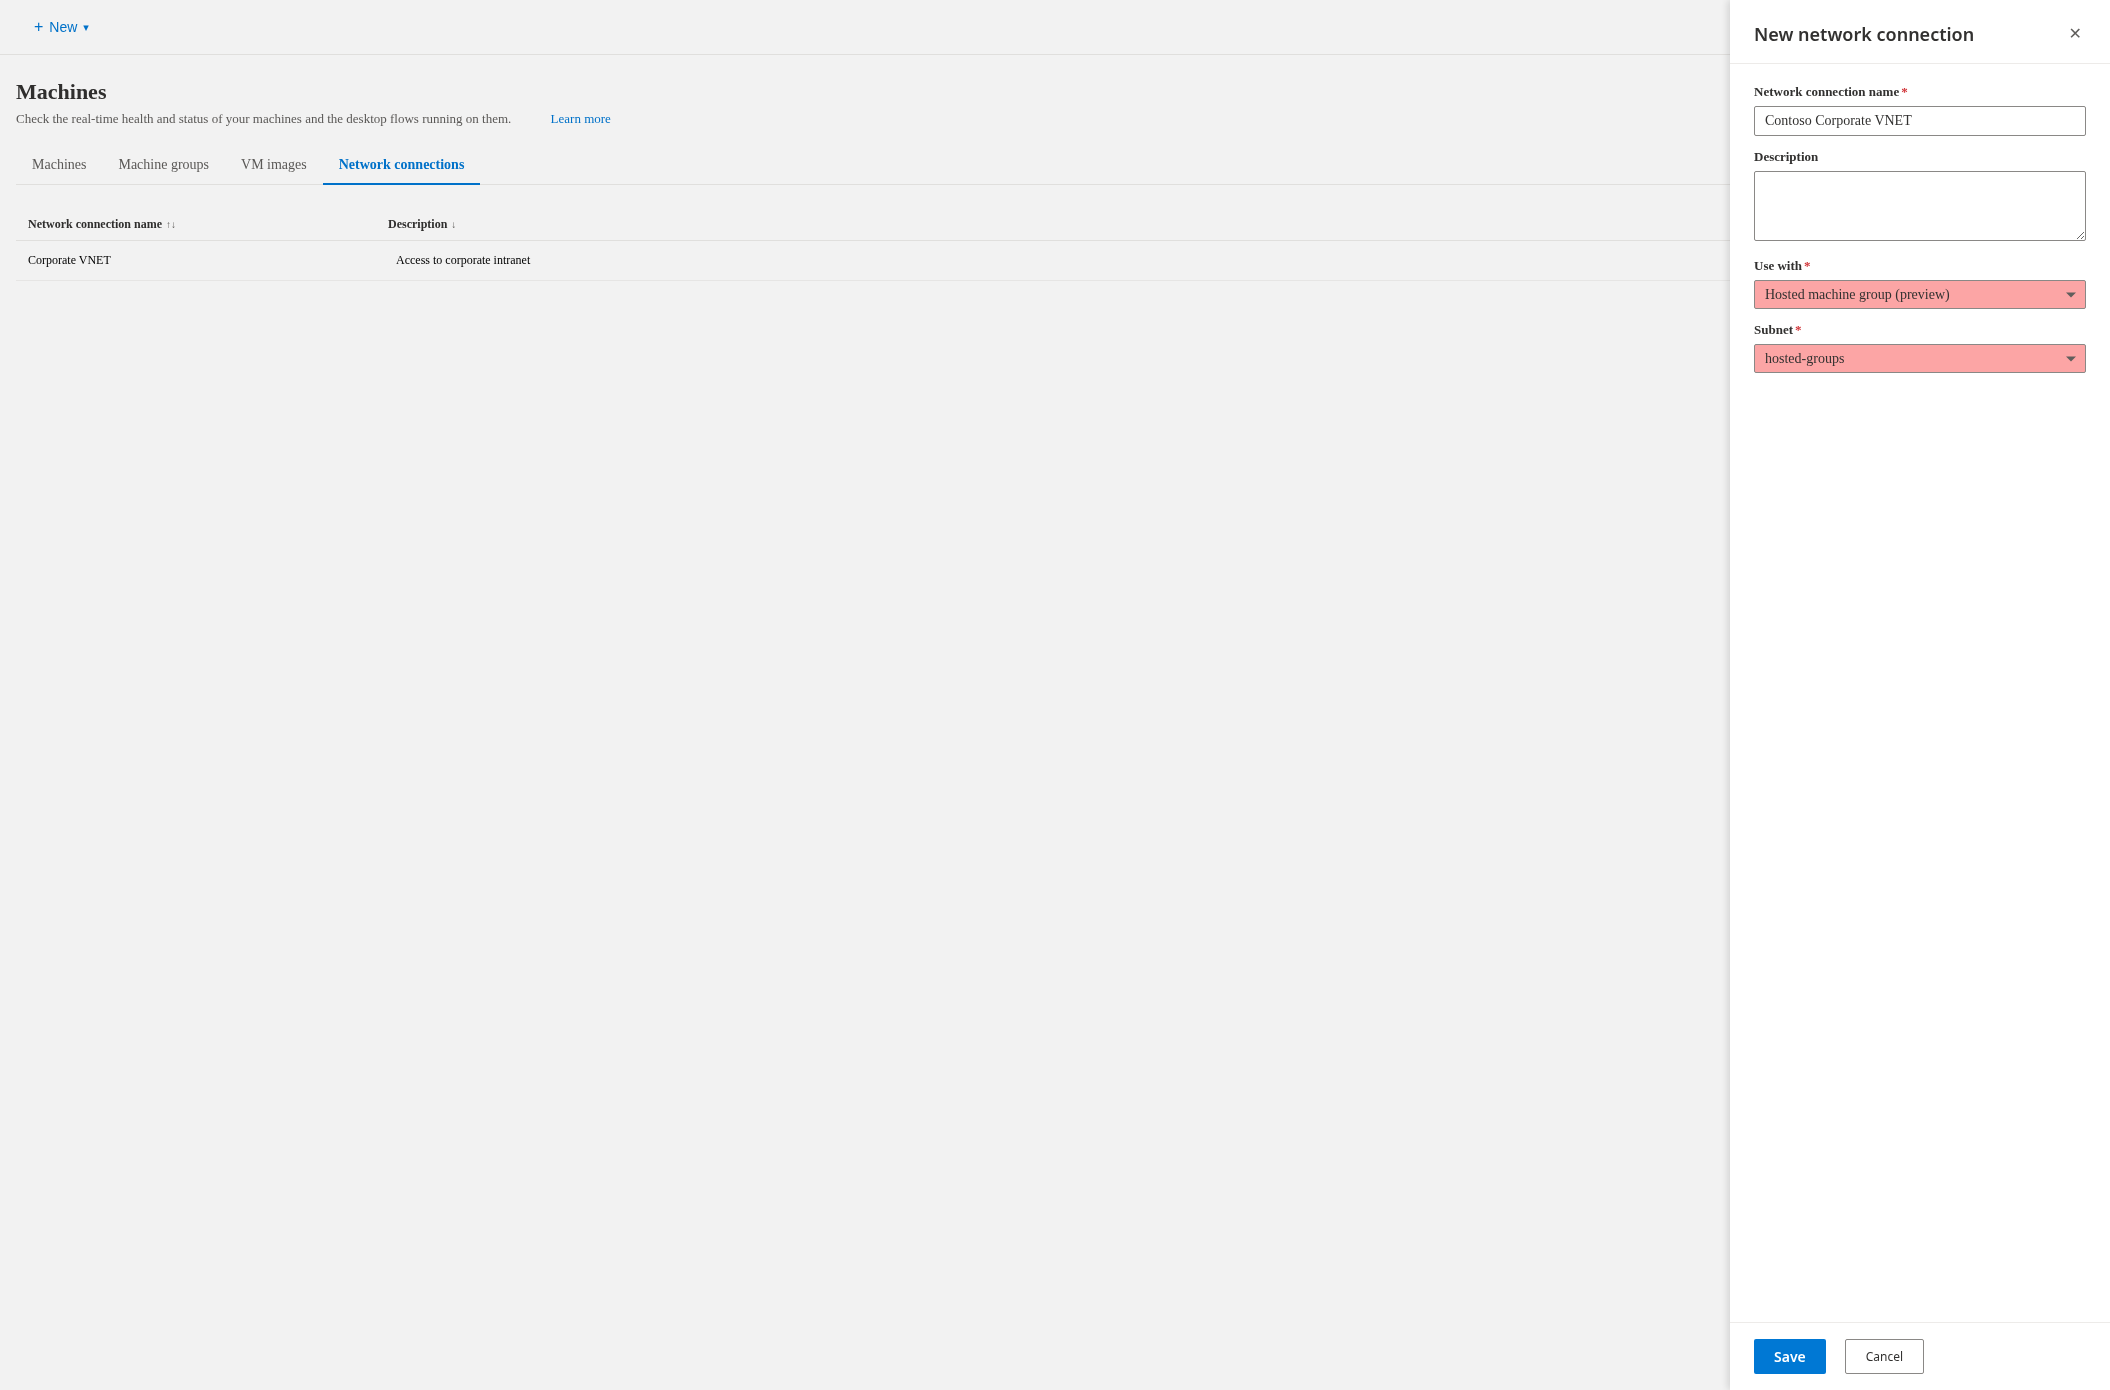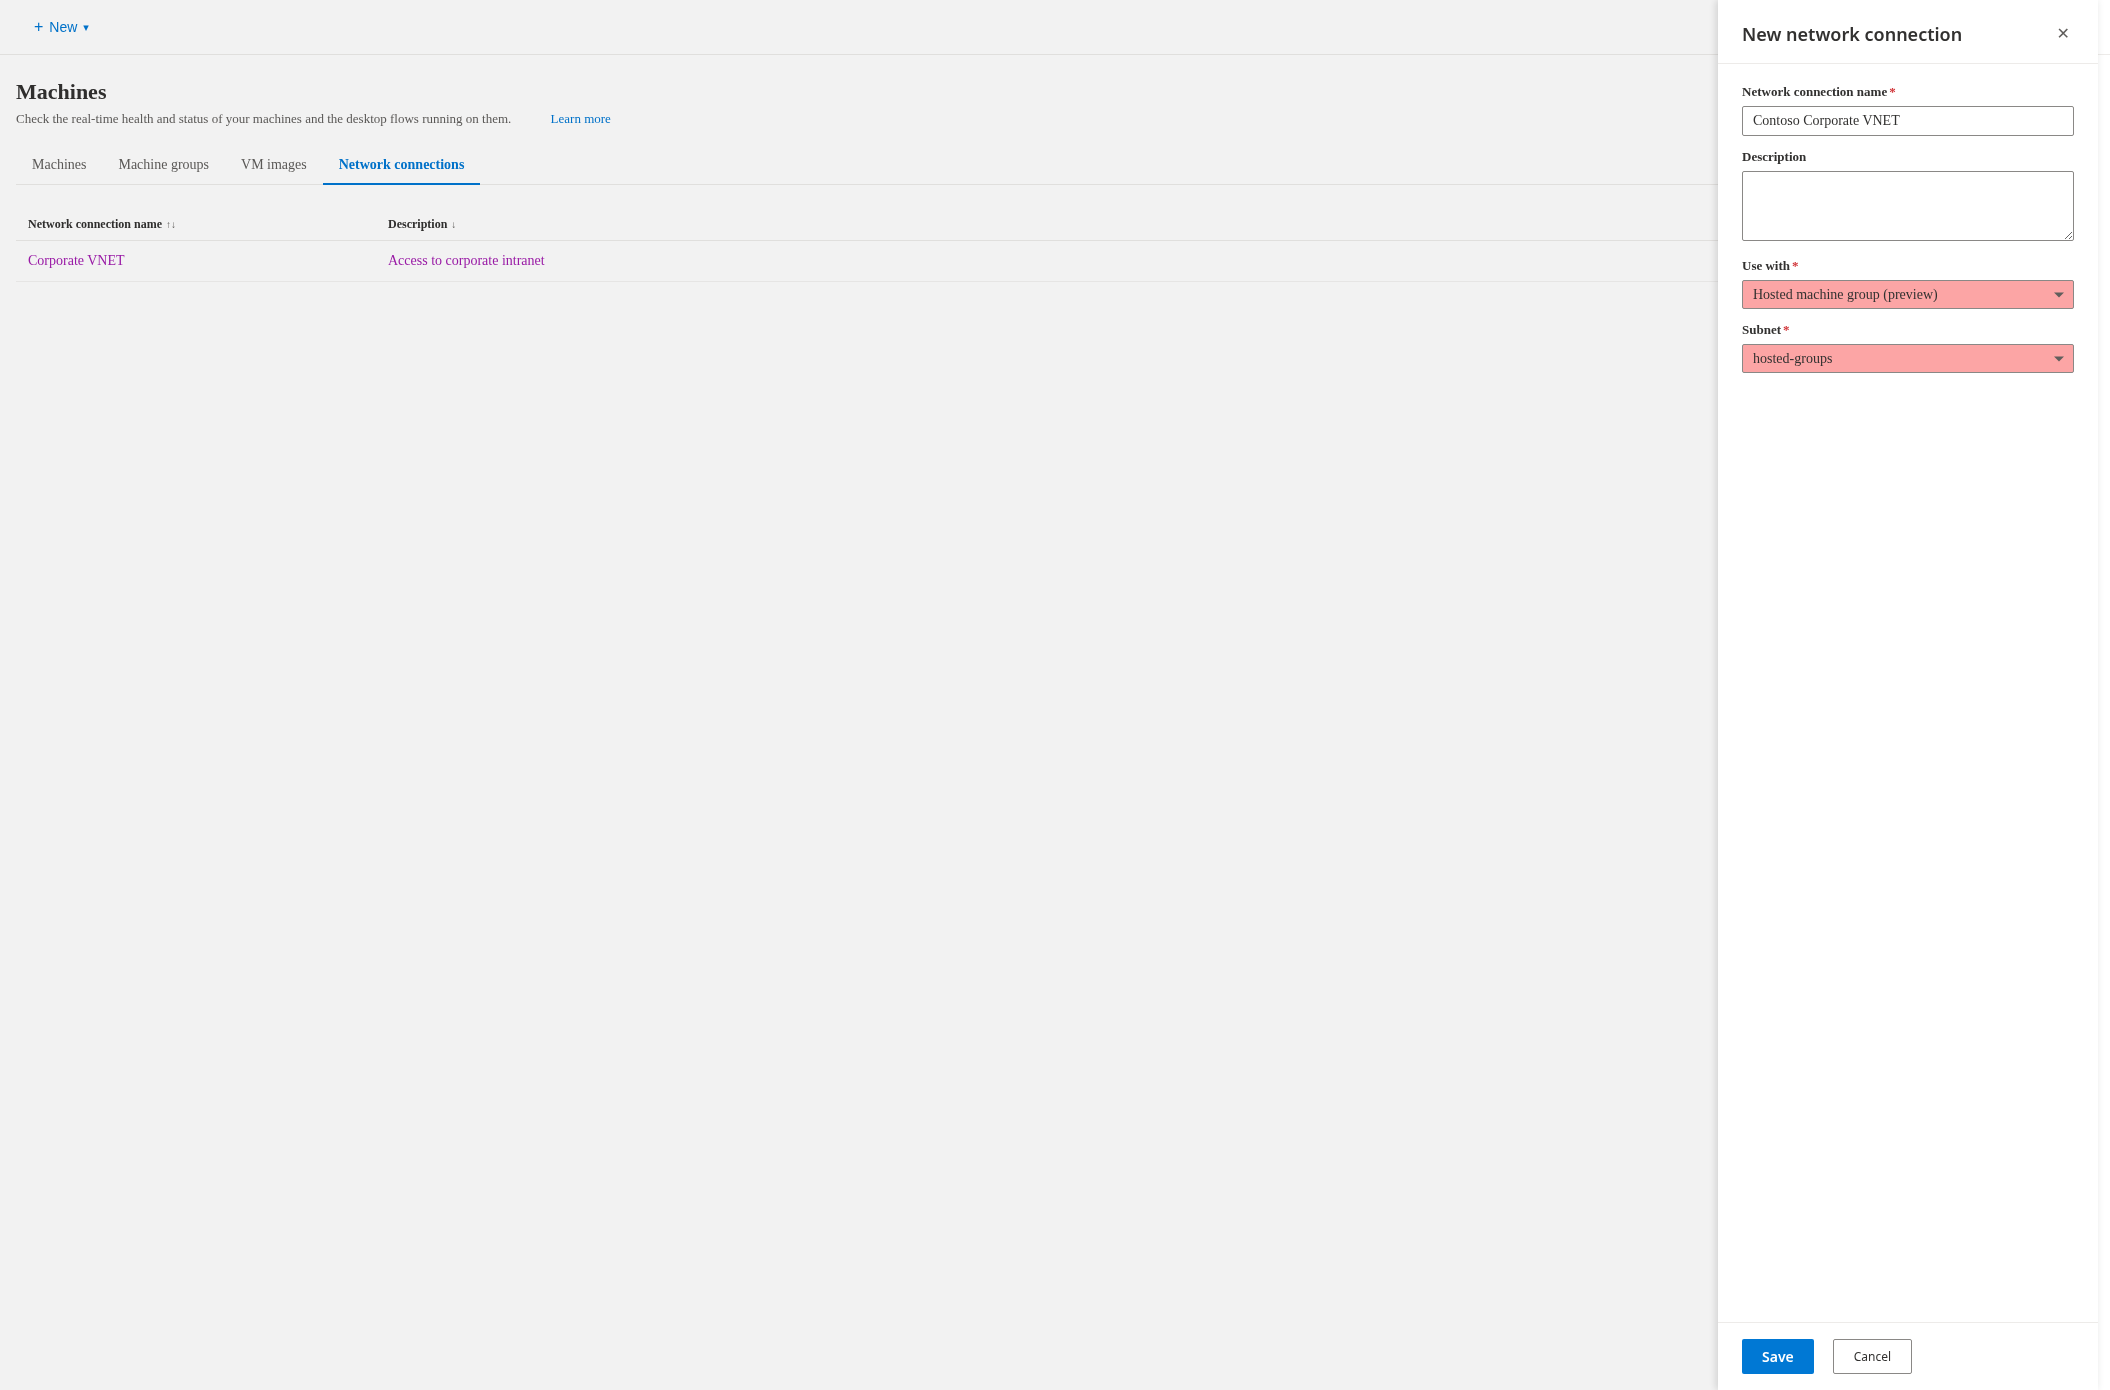--- a/index.html
+++ b/index.html
@@ -111,29 +111,30 @@
       display: flex;
       align-items: center;
       gap: 4px;
     }
 
     .table-row {
       display: grid;
       grid-template-columns: 360px 1fr 150px 180px;
       padding: 12px 12px;
       border-bottom: 1px solid #f3f2f1;
-      font-size: 14px;
-      color: #a21caf;
-      align-items: center;
+      font-size: 12px;
+      color: #000000;
+      align-items: center;
+      gap: 8px;
     }
 
     
     .side-panel {
       position: fixed;
-      right: 12px;
+      right: 0;
       top: 0;
       bottom: 0;
       width: 380px;
       background: #fff;
       box-shadow: -2px 0 8px rgba(0,0,0,0.15);
       display: flex;
       flex-direction: column;
       z-index: 100;
     }
 

